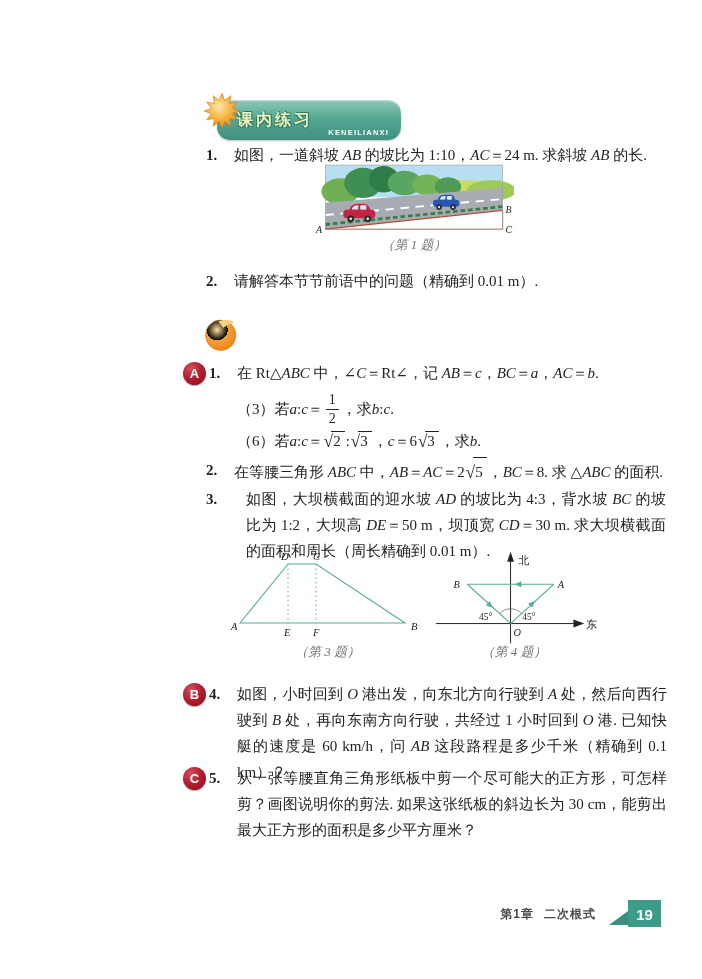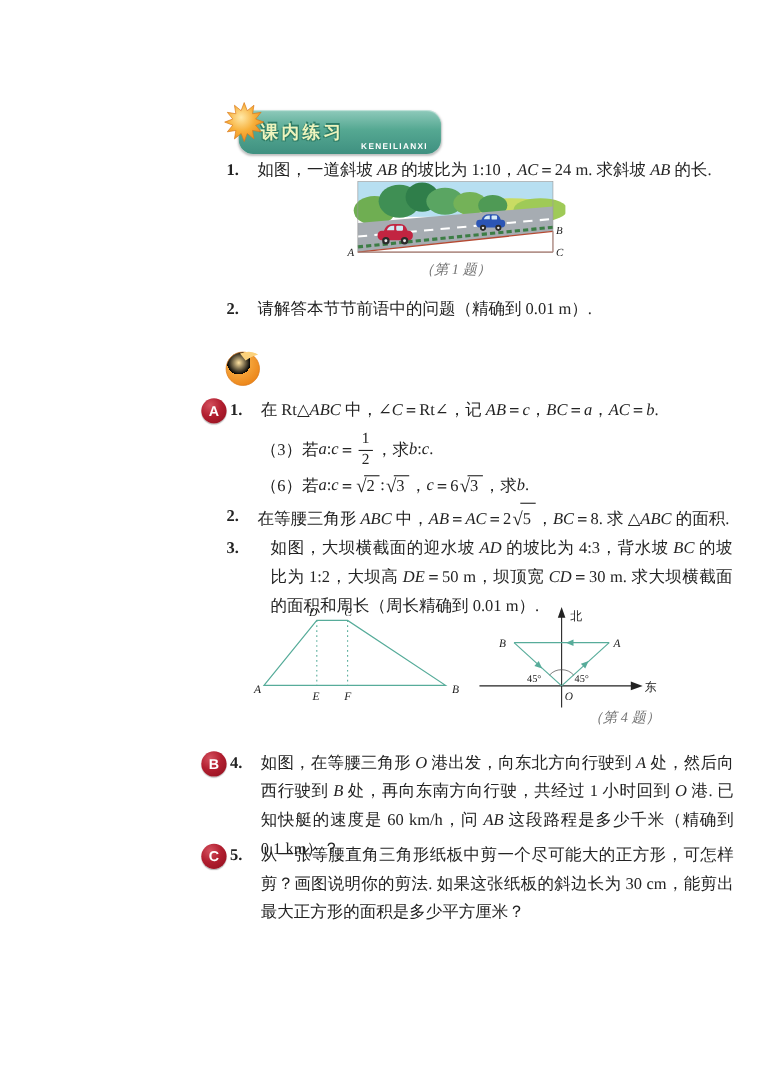--- a/index.html
+++ b/index.html
@@ -210,20 +210,21 @@
       <line x1="68" y1="14" x2="68" y2="73" stroke="#57ac9a" stroke-width="1" stroke-dasharray="1.5 3"></line>
       <line x1="96" y1="14" x2="96" y2="73" stroke="#57ac9a" stroke-width="1" stroke-dasharray="1.5 3"></line>
       <text x="11" y="80" class="figlbl">A</text>
       <text x="191" y="80" class="figlbl">B</text>
       <text x="93" y="10" class="figlbl">C</text>
       <text x="61" y="10" class="figlbl">D</text>
       <text x="64" y="86" class="figlbl">E</text>
       <text x="93" y="86" class="figlbl">F</text>
     </svg>
   </div>
+  <div class="fig-caption" style="left:220px;top:643px;width:215px;">（第 3 题）</div>
 
   <div class="figwrap" style="left:428px;top:548px;">
     <svg width="172" height="100" viewBox="0 0 175 100">
       <line x1="84" y1="96" x2="84" y2="9" stroke="#222" stroke-width="1"></line>
       <polygon points="84,3 80.5,13 87.5,13" fill="#222"></polygon>
       <line x1="8" y1="76" x2="150" y2="76" stroke="#222" stroke-width="1"></line>
       <polygon points="159,76 148,72 148,80" fill="#222"></polygon>
       <line x1="84" y1="76" x2="128" y2="36" stroke="#57ac9a" stroke-width="1.1"></line>
       <line x1="40" y1="36" x2="84" y2="76" stroke="#57ac9a" stroke-width="1.1"></line>
       <line x1="40" y1="36" x2="128" y2="36" stroke="#57ac9a" stroke-width="1.1"></line>
@@ -234,28 +235,36 @@
       <path d="M 84 61 A 15 15 0 0 0 72.9 65.9" fill="none" stroke="#555" stroke-width="0.7"></path>
       <text x="92" y="15" class="cjklbl">北</text>
       <text x="161" y="81" class="cjklbl">东</text>
       <text x="87" y="89" class="figlbl">O</text>
       <text x="132" y="40" class="figlbl">A</text>
       <text x="26" y="40" class="figlbl">B</text>
       <text x="52" y="72" class="figlbl deg">45°</text>
       <text x="96" y="72" class="figlbl deg">45°</text>
     </svg>
   </div>
-  <div class="fig-caption" style="left:428px;top:643px;width:172px;text-align:right;">（第 4 题）</div>
+  <div class="fig-caption" style="left:428px;top:643px;width:172px;">（第 4 题）</div>
 
   <div class="lvl" style="left:183px;top:683px;">B</div>
   <div class="row" style="left:209px;top:681px;width:460px;">
     <span class="pnum">4.</span>
-    <span class="pbody" style="width:430px;"><span>如图，在等腰三角形 </span><span class="it">O</span><span> 港出发，向东北方向行驶到 </span><span class="it">A</span><span> 处，然后向西行驶到 </span><span class="it">B</span><span> 处，再向东南方向行驶，共经过 1 小时回到 </span><span class="it">O</span><span> 港. 已知快艇的速度是 60 km/h，问 </span><span class="it">AB</span><span> 这段路程是多少千米（精确到 0.1 km）？</span></span>
+    <span class="pbody" style="width:430px;"><span>如图，小时回到 </span><span class="it">O</span><span> 港出发，向东北方向行驶到 </span><span class="it">A</span><span> 处，然后向西行驶到 </span><span class="it">B</span><span> 处，再向东南方向行驶，共经过 1 小时回到 </span><span class="it">O</span><span> 港. 已知快艇的速度是 60 km/h，问 </span><span class="it">AB</span><span> 这段路程是多少千米（精确到 0.1 km）？</span></span>
   </div>
 
   <div class="lvl" style="left:183px;top:767px;">C</div>
   <div class="row" style="left:209px;top:765px;width:460px;">
     <span class="pnum">5.</span>
     <span class="pbody" style="width:430px;"><span>从一张等腰直角三角形纸板中剪一个尽可能大的正方形，可怎样剪？画图说明你的剪法. 如果这张纸板的斜边长为 30 cm，能剪出最大正方形的面积是多少平方厘米？</span></span>
   </div>
 
+  <div class="footer">
+    <span class="footer-text"><span>第1章</span><span class="sep"></span><span>二次根式</span></span>
+    <svg width="58" height="30" viewBox="0 0 58 30">
+      <polygon points="24,12 5,26 24,26" fill="#38917f"></polygon>
+      <rect x="24" y="1" width="33" height="27" fill="#3c9c89"></rect>
+      <text x="40.5" y="21" text-anchor="middle" fill="#ffffff" font-size="15" font-weight="bold" font-family="Liberation Sans, DejaVu Sans, sans-serif">19</text>
+    </svg>
+  </div>
 
 </div>
 
 </body></html>

